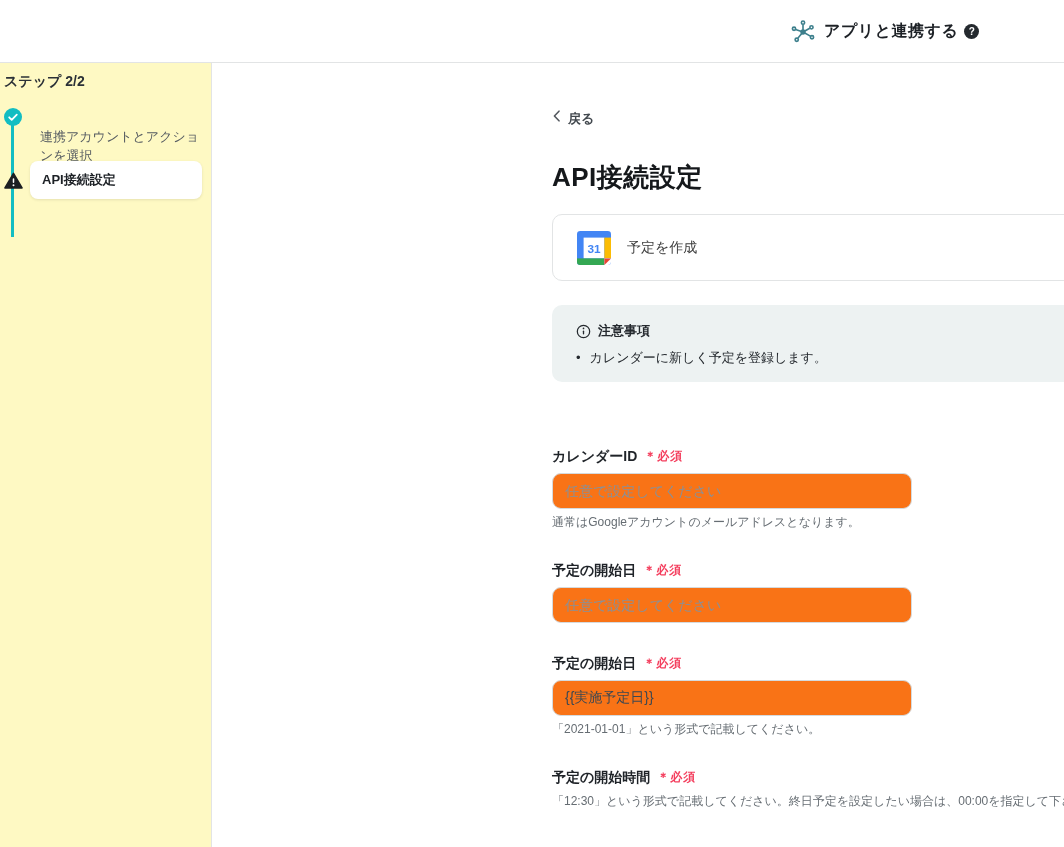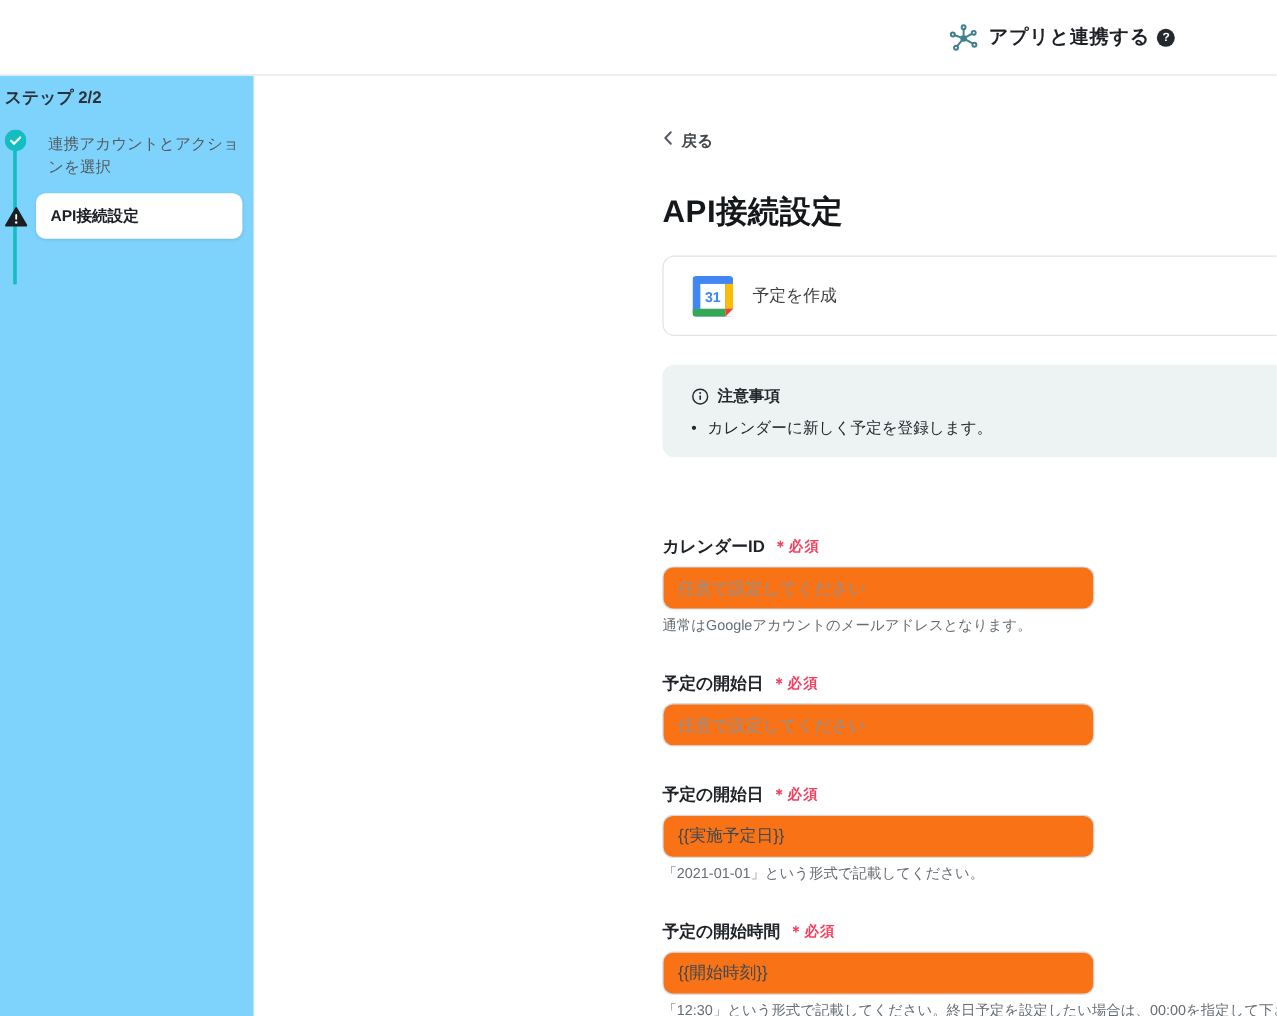--- a/index.html
+++ b/index.html
@@ -26,34 +26,34 @@
     width: 15px; height: 15px; border-radius: 50%;
     background: #24292e; color: #fff;
     font-size: 10px; font-weight: 700;
     display: inline-flex; align-items: center; justify-content: center;
     margin-left: -2px;
   }
 
   
   .sidebar {
     position: absolute; top: 63px; left: 0; bottom: 0; width: 212px;
-    background: #7dd3fc; border-right: 1px solid #e2e4e5;
+    background: #fef9c3; border-right: 1px solid #e2e4e5;
   }
   .step-counter {
     position: absolute; top: 10px; left: 4px;
     font-size: 14px; font-weight: 700; color: #2b3137;
   }
   .stepper-check { position: absolute; top: 45px; left: 4px; }
   .stepper-line {
     position: absolute; top: 62px; left: 11px;
     width: 3px; height: 112px; background: #13bdc2;
   }
   .stepper-warning { position: absolute; top: 109px; left: 4px; }
   .step-label-1 {
-    position: absolute; top: 47px; left: 40px; width: 162px;
+    position: absolute; top: 64px; left: 40px; width: 162px;
     font-size: 13px; line-height: 19px; color: #555b61;
   }
   .step-active-card {
     position: absolute; top: 98px; left: 30px; width: 172px; height: 38px;
     background: #fff; border-radius: 8px;
     box-shadow: 0 1px 3px rgba(0,0,0,.10);
     display: flex; align-items: center; padding-left: 12px;
     font-size: 13px; font-weight: 700; color: #1d2126;
     cursor: pointer;
   }
@@ -239,18 +239,17 @@
       <input class="text-input" type="text" value="{{実施予定日}}" style="">
       <div class="field-helper">「2021-01-01」という形式で記載してください。</div>
     </div>
 
     
     <div class="field">
       <div class="field-label-row">
         <span class="field-label">予定の開始時間</span>
         <span class="required-mark">＊必須</span>
       </div>
-      <input class="text-input" type="text" value="{{開始時刻}}" style="">
       <div class="field-helper">「12:30」という形式で記載してください。終日予定を設定したい場合は、00:00を指定して下さい。</div>
     </div>
 
   </div>
 </div>
 
 </body></html>

